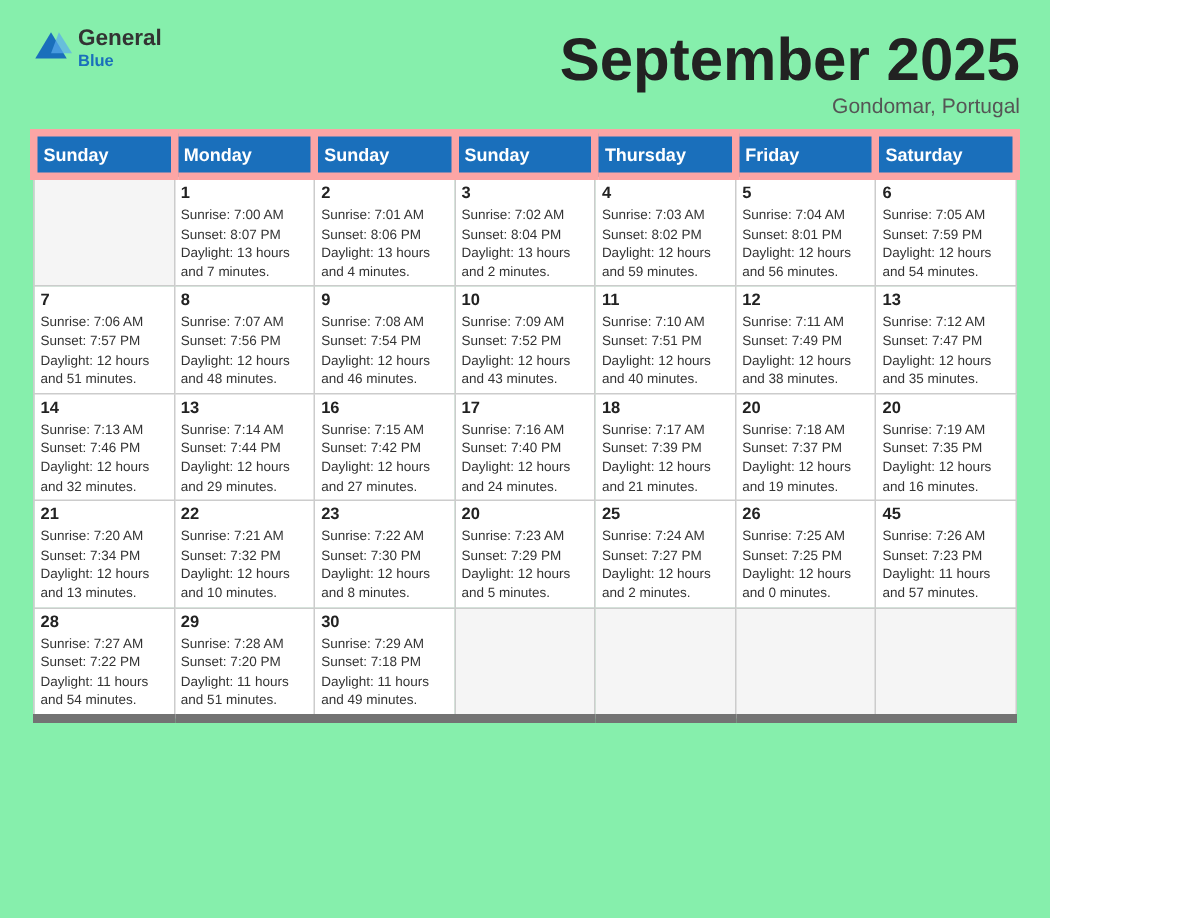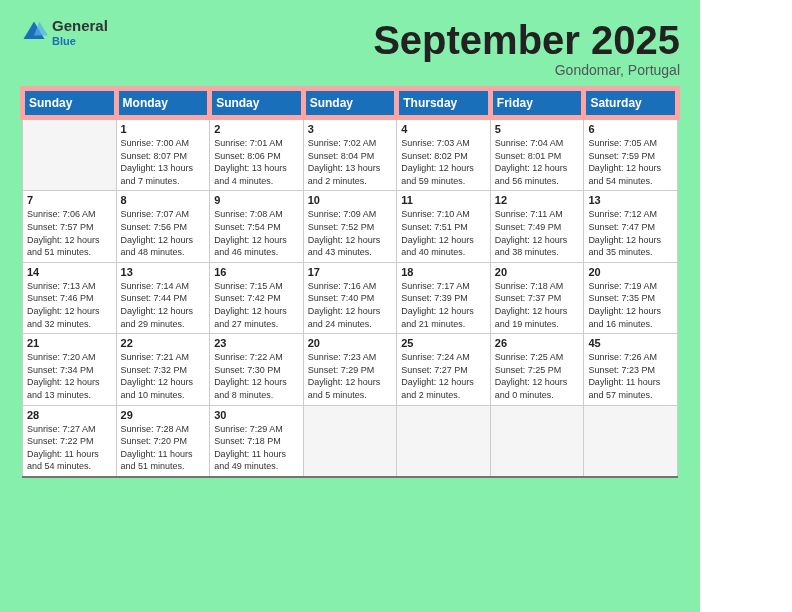--- a/index.html
+++ b/index.html
@@ -91,21 +91,21 @@
       color: #222;
       margin-bottom: 2px;
       display: block;
     }
     .day-info {
       line-height: 1.4;
       font-size: 9px;
       color: #333;
     }
     .last-row td {
-      border-bottom: 2px solid #737373;
+      border-bottom: 6px solid #737373;
     }
   </style>
 </head>
 <body>
 
 <div class="page">
   <div class="header">
     <div class="logo">
       <svg class="logo-icon" viewBox="0 0 32 32">
         <polygon points="16,4 28,24 4,24" fill="#1a6fbb"></polygon>

